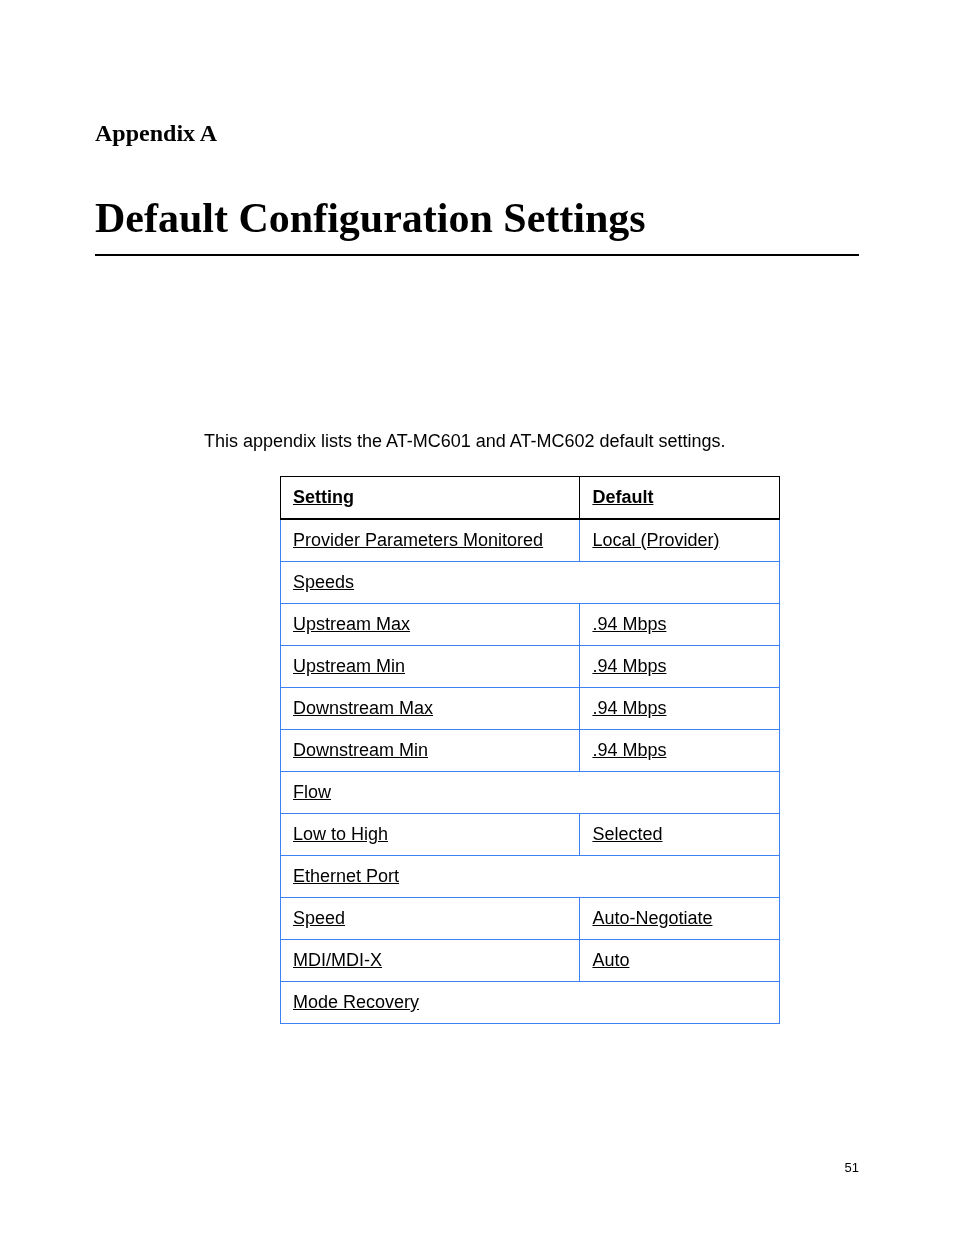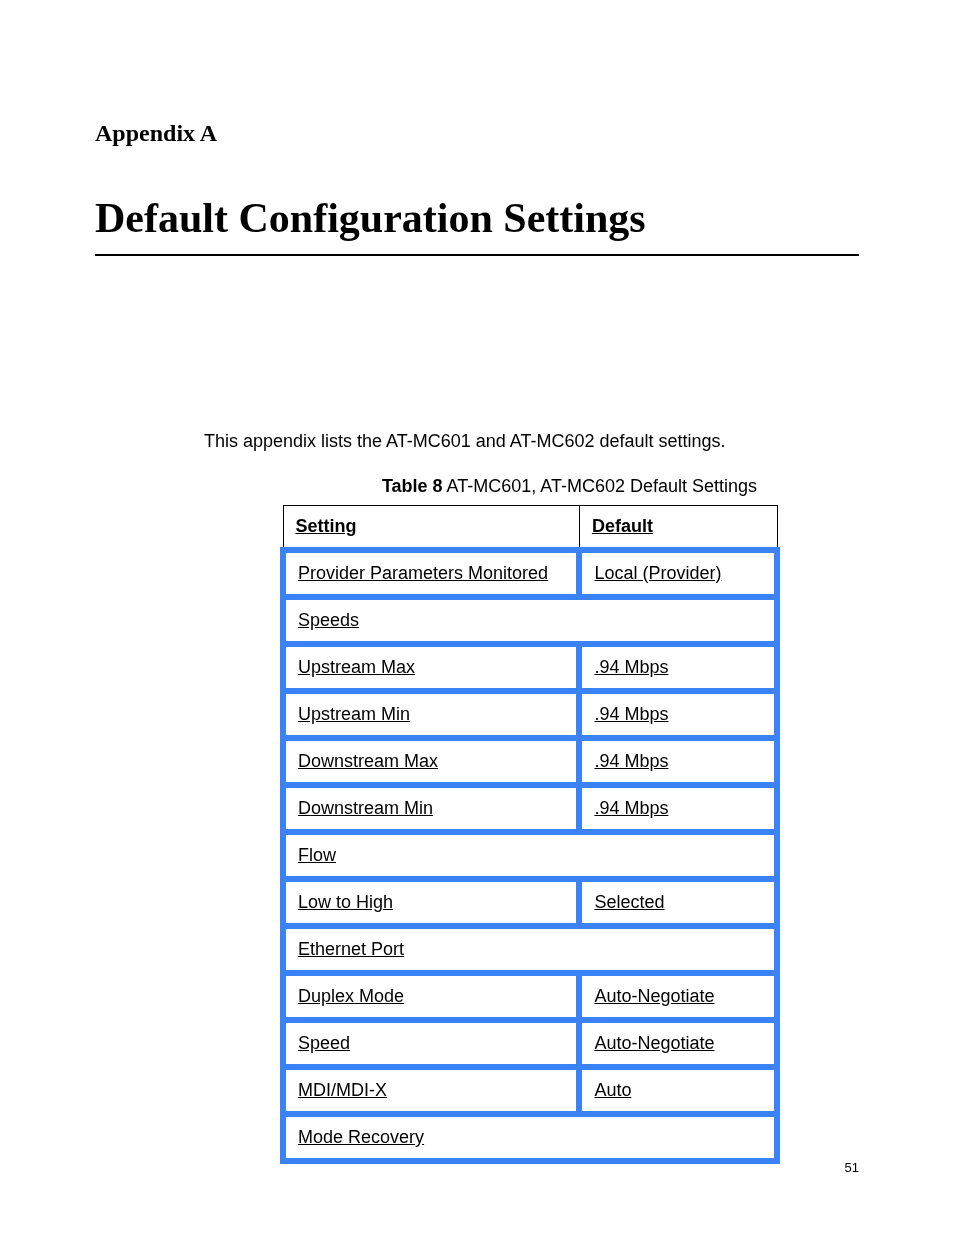--- a/index.html
+++ b/index.html
@@ -58,21 +58,21 @@
       text-align: left;
       font-weight: bold;
       font-size: 18px;
       padding: 10px 12px;
       border: 1px solid #000000;
       border-bottom: 2px solid #000000;
     }
     .settings-table td {
       font-size: 18px;
       padding: 10px 12px;
-      border: 6px solid #3b82f6;
+      border: 1px solid #3b82f6;
     }
     .settings-table td.col-setting {
       width: 60%;
     }
     .settings-table td.col-default {
       width: 40%;
     }
     .page-number {
       position: absolute;
       bottom: 60px;
@@ -82,23 +82,20 @@
   </style>
 </head>
 <body>
 
 <div class="page-content">
   <div class="appendix-label">Appendix A</div>
   <div class="main-title">Default Configuration Settings</div>
 
   <div class="intro-text">This appendix lists the AT-MC601 and AT-MC602 default settings.</div>
 
-  <div class="table-caption">
-    <span class="table-caption-label">Table 8</span><span>  AT-MC601, AT-MC602 Default Settings</span>
-  </div>
 
   <table class="settings-table">
     <thead>
       <tr>
         <th class="col-setting">Setting</th>
         <th class="col-default">Default</th>
       </tr>
     </thead>
     <tbody>
     <tr>
@@ -128,24 +125,20 @@
           <td colspan="2">Flow</td>
         </tr>
         <tr>
           <td class="col-setting">Low to High</td>
           <td class="col-default">Selected</td>
         </tr>
         <tr>
           <td colspan="2">Ethernet Port</td>
         </tr>
         <tr>
-          <td class="col-setting">Duplex Mode</td>
-          <td class="col-default">Auto-Negotiate</td>
-        </tr>
-        <tr>
           <td class="col-setting">Speed</td>
           <td class="col-default">Auto-Negotiate</td>
         </tr>
         <tr>
           <td class="col-setting">MDI/MDI-X</td>
           <td class="col-default">Auto</td>
         </tr>
         <tr>
           <td colspan="2">Mode Recovery</td>
         </tr>

